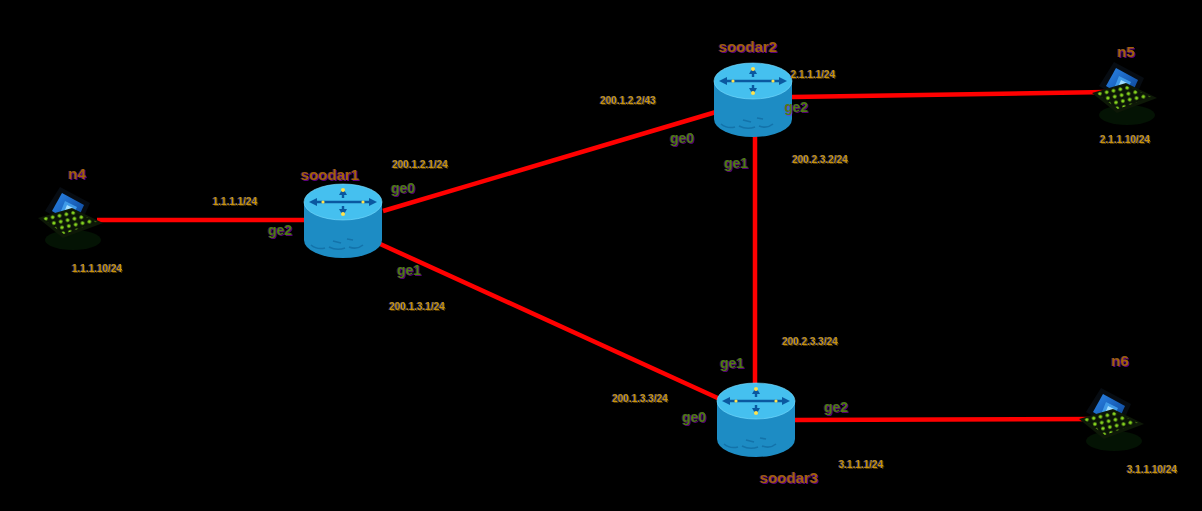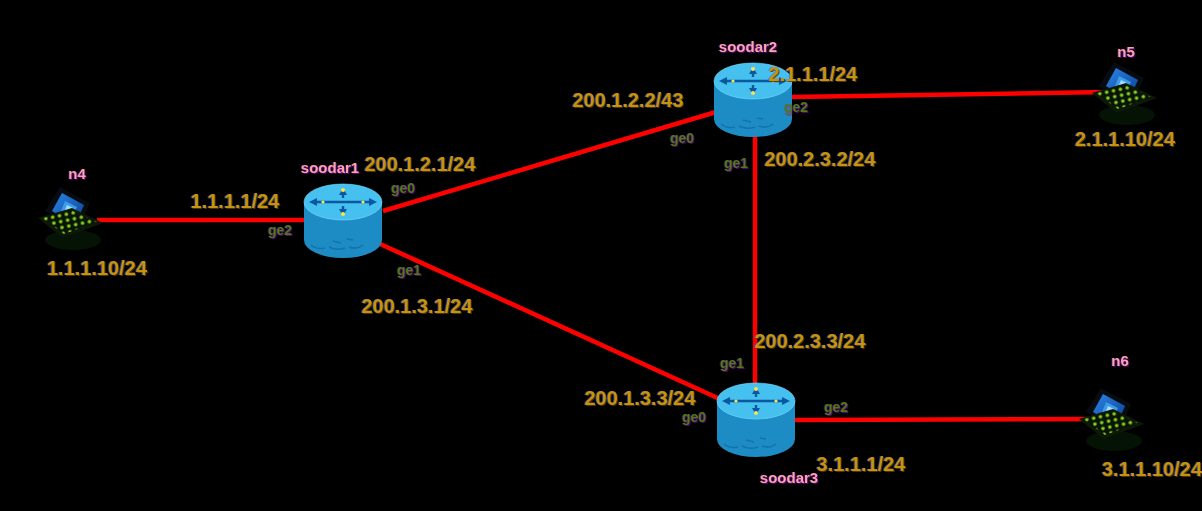--- a/index.html
+++ b/index.html
@@ -2,25 +2,25 @@
 <html><head>
 <meta charset="utf-8">
 <style>
   html,body{margin:0;padding:0;background:#000;}
   #canvas{position:relative;width:1202px;height:511px;background:#000;overflow:hidden;
           font-family:"Liberation Sans",sans-serif;}
   #links-layer{position:absolute;left:0;top:0;width:1202px;height:511px;}
   .node{position:absolute;transform:translate(-50%,-50%);}
   .node svg{display:block;}
   .lbl{position:absolute;transform:translate(-50%,-50%);white-space:nowrap;font-weight:bold;}
-  .name-label{color:#fca5a5;font-size:15px;
+  .name-label{color:#a16207;font-size:15px;
     text-shadow:1px 1px 0 rgba(170,0,230,.55),-1px 0 0 rgba(120,60,255,.35);}
   .if-label{color:#4d7c0f;font-size:14px;
     text-shadow:1px 1px 0 rgba(170,0,230,.5),-1px 0 0 rgba(120,60,255,.3);}
-  .ip-label{color:#c8920a;font-size:20px;
+  .ip-label{color:#c8920a;font-size:10px;
     text-shadow:-1px 0 0 rgba(50,90,255,.6),1px 1px 0 rgba(90,60,0,.85);}
   .hidden-defs{position:absolute;width:0;height:0;overflow:hidden;}
 </style>
 </head>
 <body>
 
 <svg class="hidden-defs" aria-hidden="true">
   <defs>
     <linearGradient id="scr-grad" x1="0" y1="0" x2="1" y2="1">
       <stop offset="0" stop-color="#2a85e8"></stop>
@@ -69,21 +69,21 @@
       <line x1="378" y1="243" x2="722" y2="400" stroke="#ff0000" stroke-width="4.5"></line>
       <line x1="792" y1="97" x2="1107" y2="92" stroke="#ff0000" stroke-width="4.5"></line>
       <line x1="755" y1="133" x2="755" y2="387" stroke="#ff0000" stroke-width="4.5"></line>
       <line x1="793" y1="420" x2="1104" y2="419" stroke="#ff0000" stroke-width="4.5"></line>
     </svg>
 <div class="node router" style="left: 343px; top: 221px;">
     <svg width="80" height="76">
       <use href="#sym-router"></use>
     </svg>
   </div>
-    <div class="lbl name-label" style="left: 330px; top: 167px; text-align: center;">soodar1</div>
+    <div class="lbl name-label" style="left: 330px; top: 174px; text-align: center;">soodar1</div>
     <div class="node router" style="left: 753px; top: 100px;">
     <svg width="80" height="76">
       <use href="#sym-router"></use>
     </svg>
   </div>
     <div class="lbl name-label" style="left: 748px; top: 46px;">soodar2</div>
     <div class="node router" style="left: 756px; top: 420px;">
     <svg width="80" height="76">
       <use href="#sym-router"></use>
     </svg>

